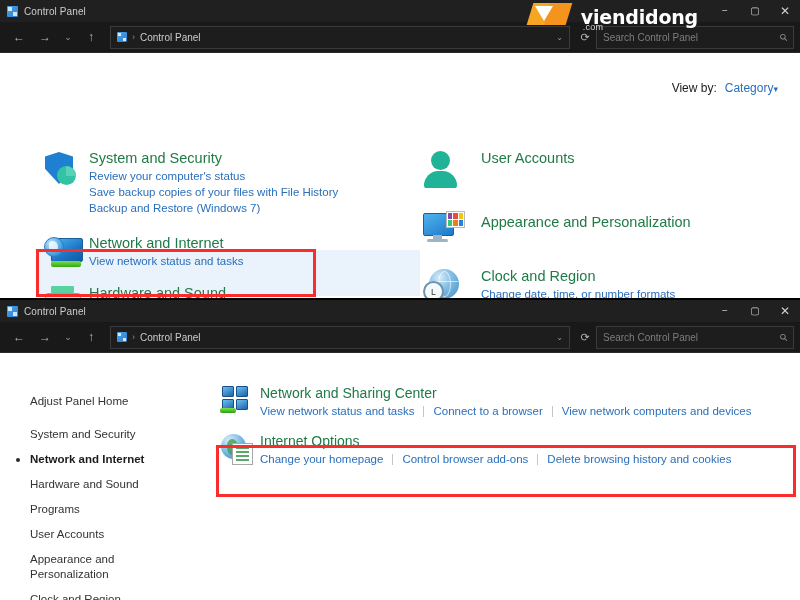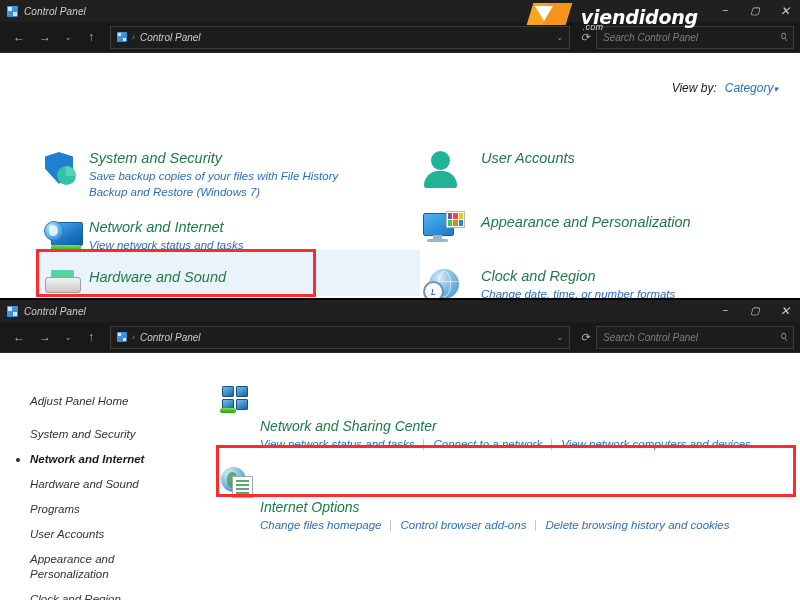--- a/index.html
+++ b/index.html
@@ -2,21 +2,21 @@
 <html><head>
 <meta charset="utf-8">
 <style>
   html,body{margin:0;padding:0;}
   body{
     width:800px;height:600px;overflow:hidden;
     background:#1b1b1b;
     font-family:"Liberation Sans", sans-serif;
     -webkit-font-smoothing:antialiased;
   }
-  .screen{position:relative;width:704px;height:600px;background:#c2410c;font-style:italic;}
+  .screen{position:relative;width:704px;height:600px;background:#c2410c;}
 
   
   .window{position:absolute;background:#ffffff;overflow:hidden;}
   .titlebar{
     position:relative;height:22px;background:#202020;
     display:flex;align-items:center;padding-left:7px;
   }
   .tb-icon{
     width:11px;height:11px;border-radius:1px;
     background:linear-gradient(135deg,#4aa3e8 0%,#2f7fd0 100%);
@@ -169,21 +169,21 @@
   .side .it.gap{margin-top:8px;}
   .side .it.cur{font-weight:bold;color:#1b1b1b;}
   .side .it.cur:before{
     content:"";position:absolute;left:-14px;top:11px;width:4px;height:4px;border-radius:50%;background:#2b2b2b;
   }
   .side .it.two{white-space:normal;line-height:15px;}
 
   .panel{position:absolute;left:220px;top:30px;right:6px;}
   .grp{display:flex;padding:0 0 10px 0;}
   .grp .gic{width:40px;flex:none;padding-top:3px;}
-  .grp .gtx{padding-top:0;margin-top:33px;}
+  .grp .gtx{padding-top:0;}
   .grp .gh{font-size:14px;color:#1f7a45;line-height:20px;white-space:nowrap;}
   .links{display:flex;align-items:center;font-size:11.5px;color:#2a6fbb;line-height:16px;white-space:nowrap;}
   .links .lk{padding:0 0;}
   .links .dv{display:inline-block;width:1px;height:11px;background:#c5c5c5;margin:0 9px;}
 
   .ic-nsc{width:34px;height:30px;position:relative;}
   .ic-nsc .sq{position:absolute;width:12px;height:11px;border-radius:1px;background:linear-gradient(150deg,#6cc0f2 0%,#1c62ab 100%);border:1px solid #17508c;box-sizing:border-box;}
   .ic-nsc .s1{left:2px;top:0px;}
   .ic-nsc .s2{left:16px;top:0px;}
   .ic-nsc .s3{left:2px;top:13px;}
@@ -289,20 +289,21 @@
           <div class="cat" style="padding-bottom:18px;">
             <div class="ico">
               <div class="ic ic-shield">
                 <div class="sh1"></div>
                   <div class="sh2"></div>
                   <div class="sh3"></div>
               </div>
             </div>
             <div class="txt">
               <div class="h">System and Security</div>
+              <div class="sub">Review your computer's status</div>
               <div class="sub">Save backup copies of your files with File History</div>
               <div class="sub">Backup and Restore (Windows 7)</div>
             </div>
           </div>
 
           <div class="cat" style="padding-bottom:14px;">
             <div class="ico">
               <div class="ic ic-net">
                 <div class="mon"></div>
                   <div class="base"></div>
@@ -437,21 +438,21 @@
                 <div class="sq s3"></div>
                 <div class="sq s4"></div>
               <div class="plug"></div>
             </div>
           </div>
           <div class="gtx">
             <div class="gh">Network and Sharing Center</div>
             <div class="links">
               <span class="lk">View network status and tasks</span>
               <span class="dv"></span>
-              <span class="lk">Connect to a network</span>
+              <span class="lk">Connect to a browser</span>
               <span class="dv"></span>
               <span class="lk">View network computers and devices</span>
             </div>
           </div>
         </div>
 
         <div class="grp">
           <div class="gic">
             <div class="ic-ie">
               <div class="gl"></div>
@@ -459,21 +460,21 @@
                   <i></i>
                   <i></i>
                   <i></i>
                   <i></i>
                 </div>
             </div>
           </div>
           <div class="gtx">
             <div class="gh">Internet Options</div>
             <div class="links">
-              <span class="lk">Change files homepage</span>
+              <span class="lk">Change your homepage</span>
               <span class="dv"></span>
               <span class="lk">Control browser add-ons</span>
               <span class="dv"></span>
               <span class="lk">Delete browsing history and cookies</span>
             </div>
           </div>
         </div>
       </div>
 
       <div class="redbox" style="left:216px;top:92px;width:580px;height:52px;"></div>

